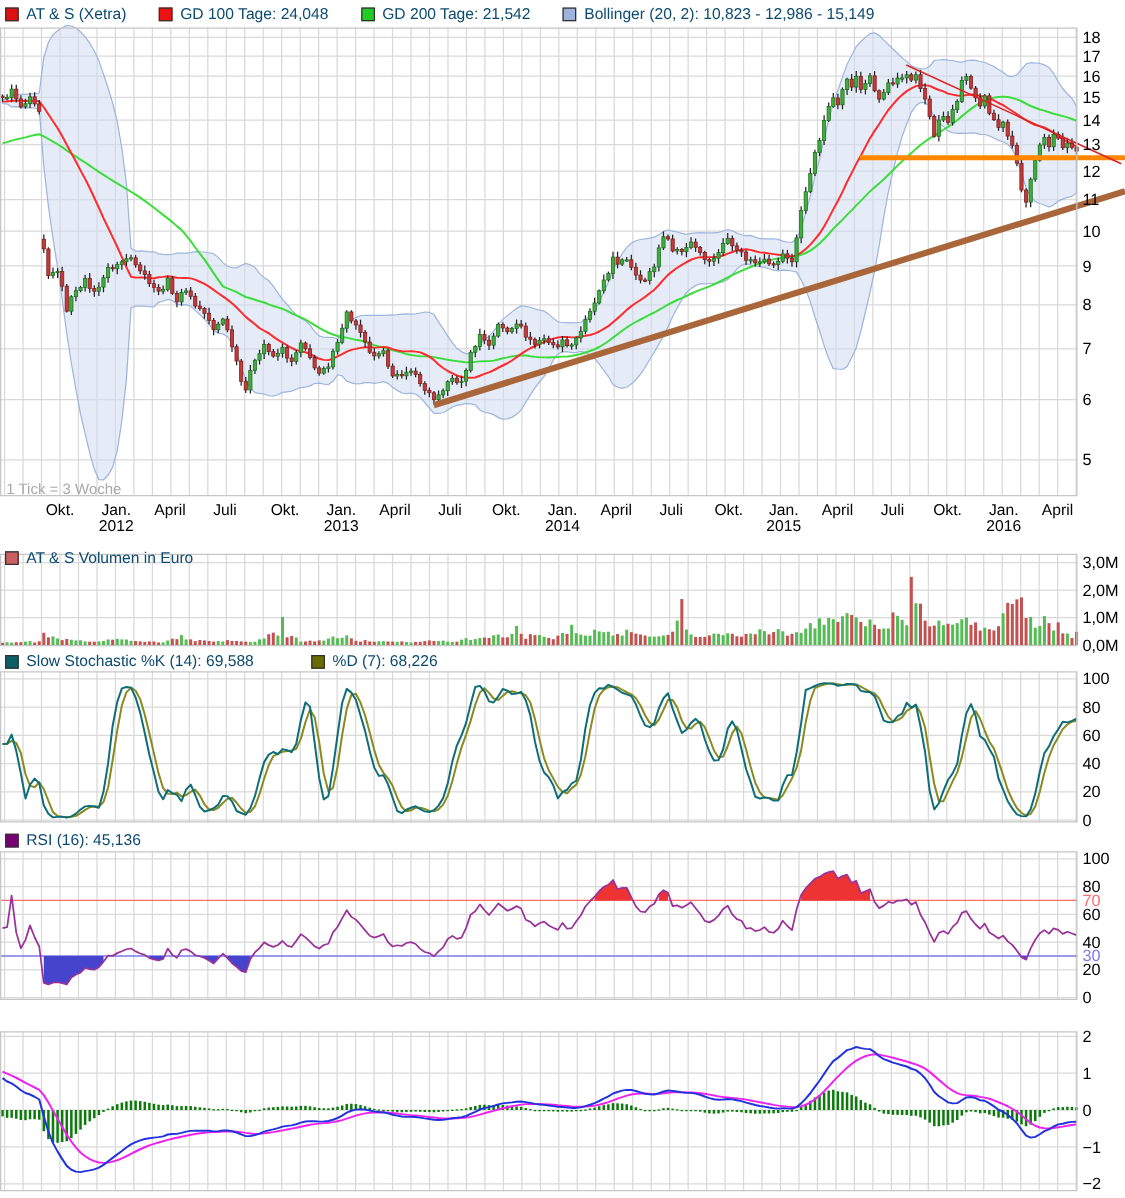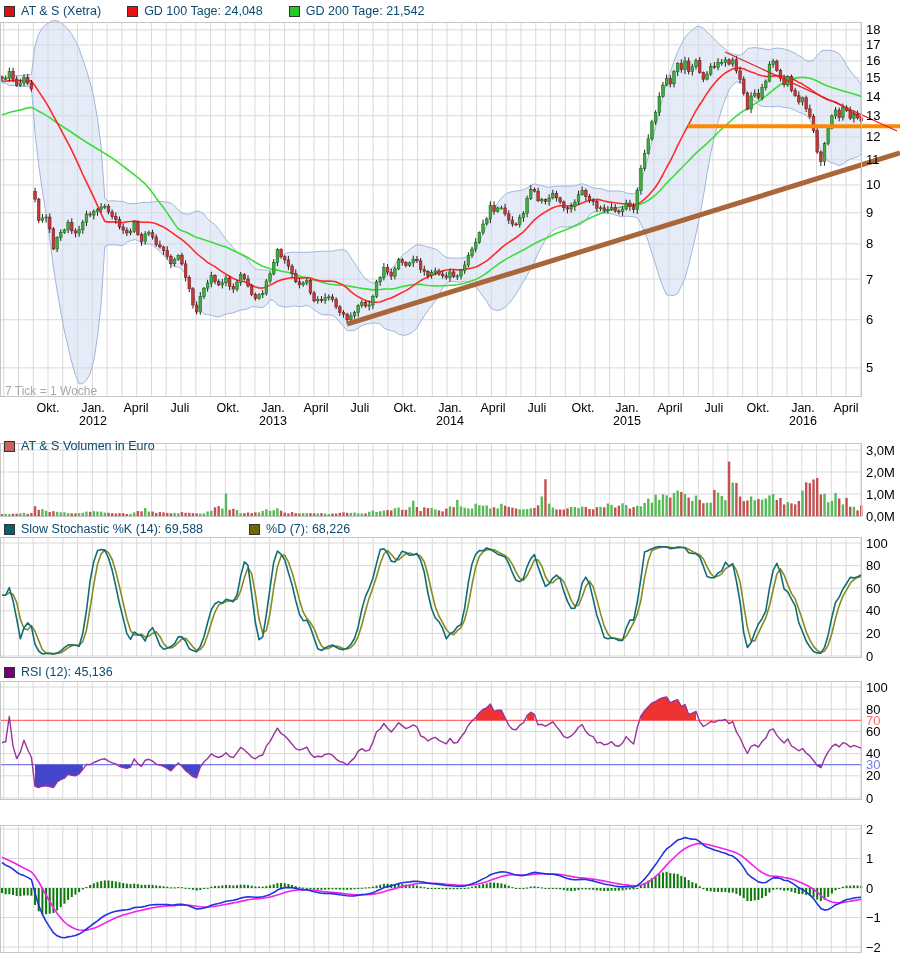--- a/index.html
+++ b/index.html
@@ -1405,23 +1405,27 @@
         <span>AT &amp; S (Xetra)</span>
       </span>
   <span class="item">
         <span class="swatch" style="background: rgb(238, 17, 17);"></span>
         <span>GD 100 Tage: 24,048</span>
       </span>
   <span class="item">
         <span class="swatch" style="background: rgb(34, 204, 34);"></span>
         <span>GD 200 Tage: 21,542</span>
       </span>
+  <span class="item">
+        <span class="swatch" style="background: rgb(159, 179, 221);"></span>
+        <span>Bollinger (20, 2): 10,823 - 12,986 - 15,149</span>
+      </span>
 </div>
 
-<div id="ticknote">7 Tick = 1 Woche</div>
+<div id="ticknote">1 Tick = 3 Woche</div>
 
 <div class="legend" style="left:4px;top:438px;">
   <span class="item">
         <span class="swatch" style="background: rgb(204, 95, 95);"></span>
         <span>AT &amp; S Volumen in Euro</span>
       </span>
 </div>
 
 <div class="legend" style="left:4px;top:521px;gap:20px;">
   <span class="item">
@@ -1430,18 +1434,18 @@
       </span>
   <span class="item">
         <span class="swatch" style="background: rgb(107, 107, 0);"></span>
         <span>%D (7): 68,226</span>
       </span>
 </div>
 
 <div class="legend" style="left:4px;top:664px;">
   <span class="item">
         <span class="swatch" style="background: rgb(119, 0, 119);"></span>
-        <span>RSI (12): 45,136</span>
+        <span>RSI (16): 45,136</span>
       </span>
 </div>
 
 
 </div>
 
 </body></html>

